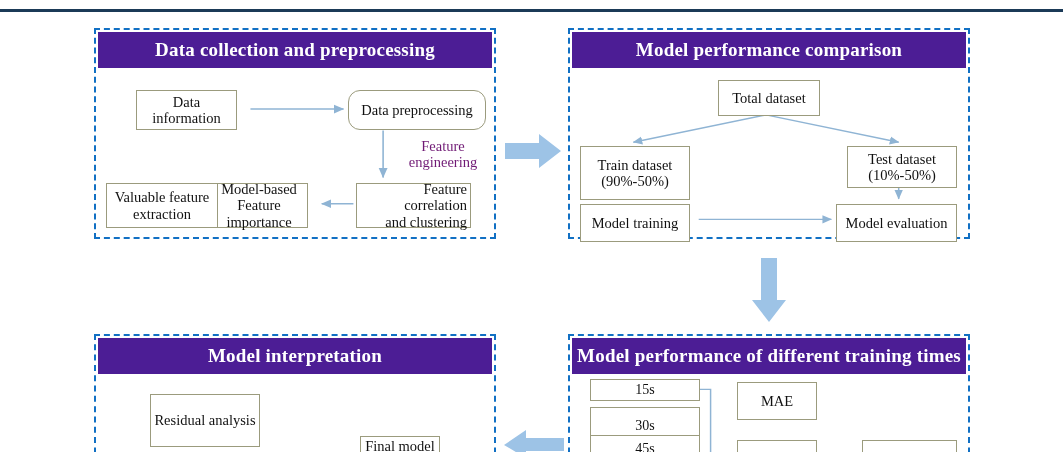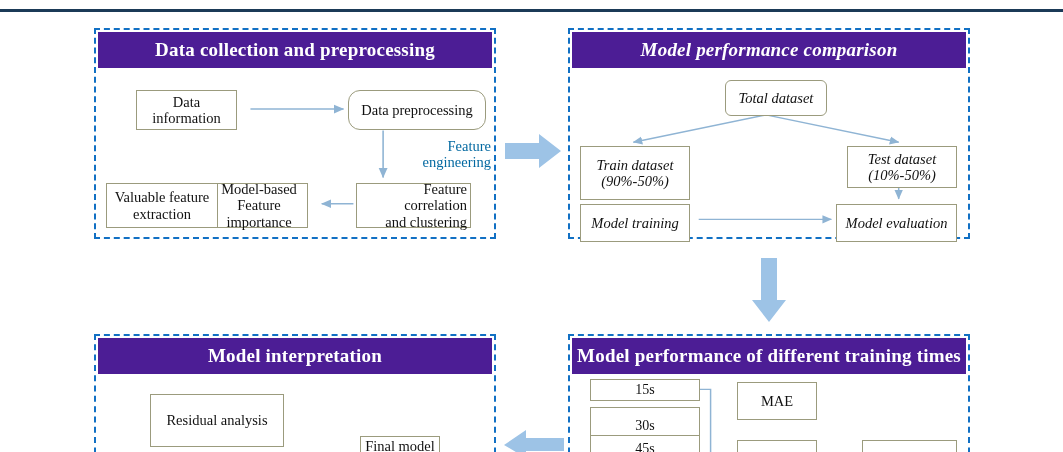--- a/index.html
+++ b/index.html
@@ -45,22 +45,22 @@
     text-align:center;
     font-size:14.5px;
     color:#111111;
     line-height:1.12;
     padding:1px 3px;
   }
   .box.small{font-size:14px;}
 
   .freetext{
     position:absolute;
-    font-size:14.5px;color:#0369a1;
-    text-align:right;line-height:1.12;
+    font-size:14.5px;color:#701a75;
+    text-align:center;line-height:1.12;
   }
 
   
   .conn{position:absolute;left:0;top:0;width:100%;height:100%;overflow:visible;pointer-events:none;}
 
   
   .blockarrow{position:absolute;}
 </style>
 </head>
 <body>
@@ -105,62 +105,62 @@
       <div class="box" style="left:112px;top:115px;width:98px;height:45px;text-align:center;">
         <span>Model-based<br>Feature importance</span>
       </div>
 
       <div class="box" style="left:8px;top:115px;width:112px;height:45px;">
         <span>Valuable feature<br>extraction</span>
       </div>
     </div>
   </div>
 
-  <div class="panel" style="left:568px;top:28px;width:402px;height:211px;font-style:italic;">
+  <div class="panel" style="left:568px;top:28px;width:402px;height:211px;">
     <div class="panel-head">Model performance comparison</div>
     <div class="panel-body">
 
       <svg class="conn" viewBox="0 0 398 171" preserveAspectRatio="none">
         <defs>
           <marker id="ah2" markerWidth="7" markerHeight="7" refX="6" refY="3.2" orient="auto">
             <path d="M0,0.4 L6.4,3.2 L0,6 z" fill="#8fb4d4"></path>
           </marker>
         </defs>
 
         <line x1="196" y1="48" x2="62" y2="76" stroke="#8fb4d4" stroke-width="1.5" marker-end="url(#ah2)"></line>
         <line x1="196" y1="48" x2="330" y2="76" stroke="#8fb4d4" stroke-width="1.5" marker-end="url(#ah2)"></line>
 
         <line x1="62" y1="118" x2="62" y2="134" stroke="#8fb4d4" stroke-width="1.5" marker-end="url(#ah2)"></line>
 
         <line x1="330" y1="118" x2="330" y2="134" stroke="#8fb4d4" stroke-width="1.5" marker-end="url(#ah2)"></line>
 
         <line x1="128" y1="155" x2="262" y2="155" stroke="#8fb4d4" stroke-width="1.5" marker-end="url(#ah2)"></line>
       </svg>
 
-      <div class="box" style="left:153px;top:12px;width:102px;height:36px;border-radius:6px;">Total dataset</div>
+      <div class="box" style="left:146px;top:12px;width:102px;height:36px;">Total dataset</div>
 
       <div class="box" style="left:8px;top:78px;width:110px;height:54px;">
         <span>Train dataset<br>(90%-50%)</span>
       </div>
 
       <div class="box" style="left:275px;top:78px;width:110px;height:42px;">
         <span>Test dataset<br>(10%-50%)</span>
       </div>
 
       <div class="box" style="left:8px;top:136px;width:110px;height:38px;">Model training</div>
 
       <div class="box" style="left:264px;top:136px;width:121px;height:38px;">Model evaluation</div>
     </div>
   </div>
 
   <div class="panel" style="left:94px;top:334px;width:402px;height:140px;">
     <div class="panel-head">Model interpretation</div>
     <div class="panel-body">
 
-      <div class="box" style="left:52px;top:20px;width:134px;height:53px;text-align:right;">Residual analysis</div>
+      <div class="box" style="left:52px;top:20px;width:110px;height:53px;text-align:right;">Residual analysis</div>
 
       <div class="box" style="left:262px;top:62px;width:80px;height:44px;align-items:flex-start;">Final model</div>
     </div>
   </div>
 
   <div class="panel" style="left:568px;top:334px;width:402px;height:140px;">
     <div class="panel-head">Model performance of different training times</div>
     <div class="panel-body">
 
       <svg class="conn" viewBox="0 0 398 100" preserveAspectRatio="none">

